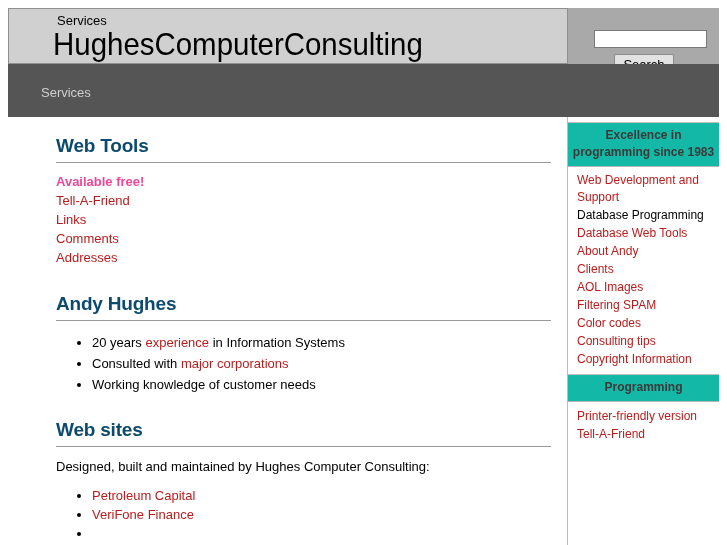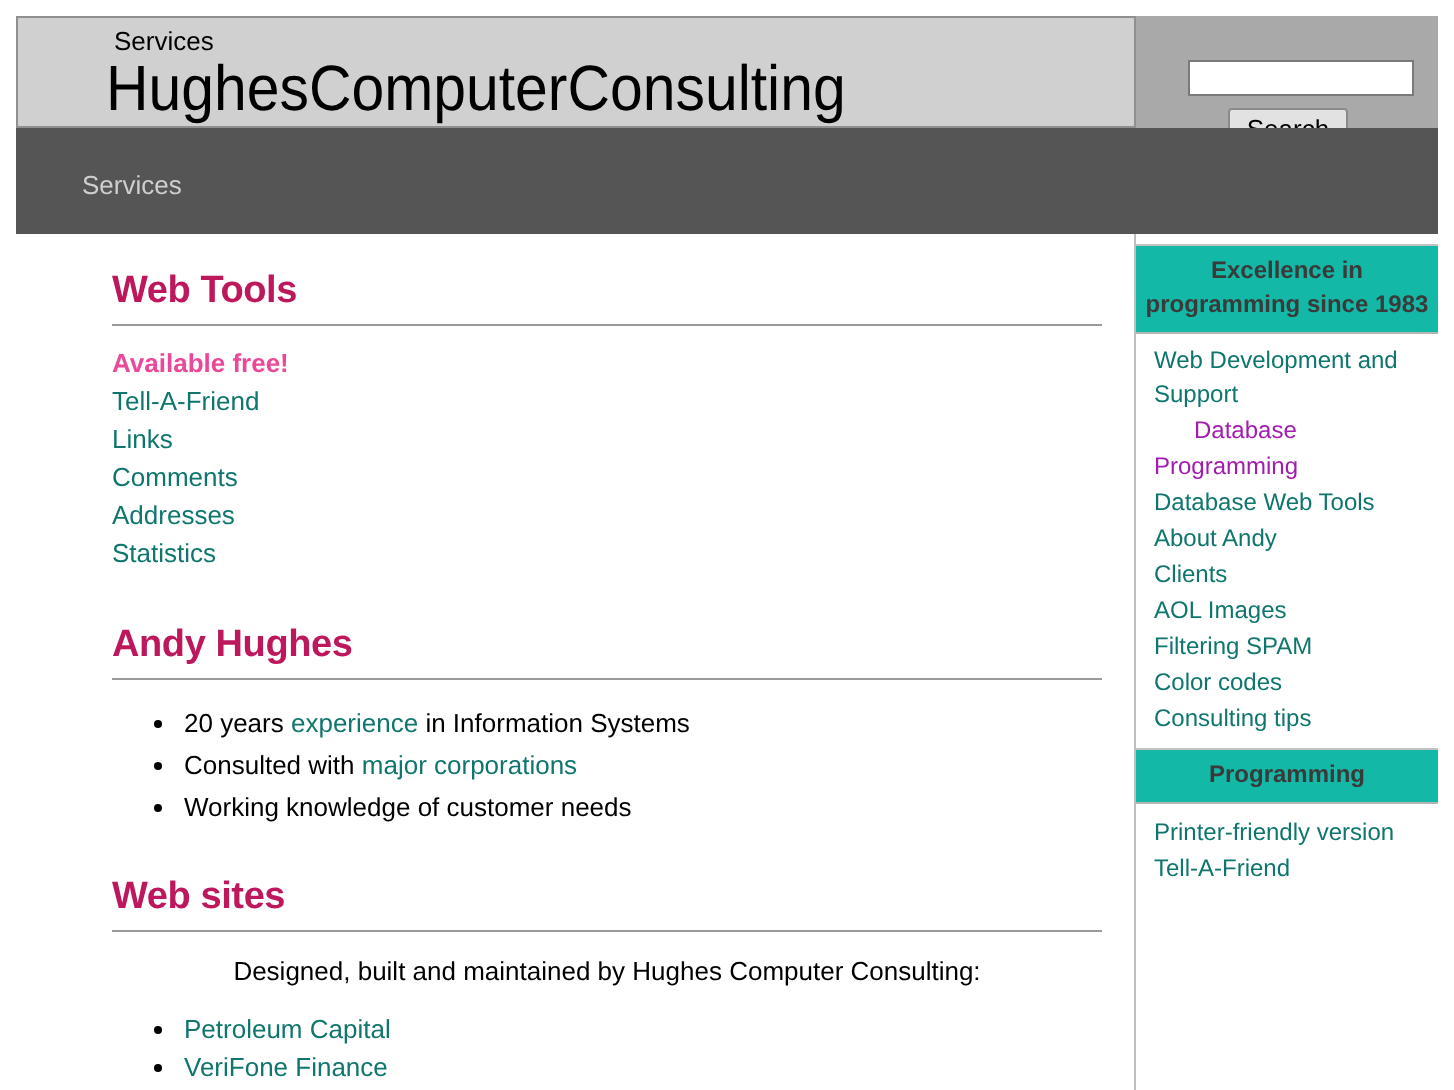--- a/index.html
+++ b/index.html
@@ -152,39 +152,39 @@
   }
   .main-inner {
     padding: 18px 16px 0 48px;
   }
 
   h2.section-title {
     margin: 0 0 4px 0;
     padding: 0 0 5px 0;
     font-size: 19px;
     font-weight: bold;
-    color: #be185d;
+    color: #0c4a6e;
     border-bottom: 1px solid #9a9a9a;
     letter-spacing: -0.2px;
   }
   .section-block { margin-bottom: 14px; }
   .section-block.second { margin-top: 26px; }
   .section-block.third  { margin-top: 24px; }
 
   .avail {
     font-weight: bold;
     font-size: 13px;
     margin: 11px 0 2px 0;
     color: #ec4899;
   }
   .link-list { margin: 0; padding: 0; list-style: none; }
   .link-list li { margin: 0; padding: 0; line-height: 19px; }
 
   a.lnk {
-    color: #0f766e;
+    color: #b91c1c;
     text-decoration: none;
     font-size: 13px;
   }
 
   ul.bullets {
     margin: 11px 0 0 0;
     padding: 0 0 0 36px;
     list-style: disc;
   }
   ul.bullets li {
@@ -192,21 +192,20 @@
     font-size: 13px;
     color: #000000;
   }
   ul.bullets.sites { margin-top: 12px; }
   ul.bullets.sites li { line-height: 19px; }
 
   p.intro {
     margin: 12px 0 0 0;
     font-size: 13px;
     color: #000000;
-    text-align: center;
   }
 
   
   .sidebar {
     position: absolute;
     left: 559px;
     top: 0;
     width: 152px;
     height: 428px;
     background: #ffffff;
@@ -230,21 +229,21 @@
     margin: 0;
     padding: 5px 6px 6px 9px;
     list-style: none;
   }
   .side-links li {
     line-height: 18px;
     font-size: 12px;
     color: #000000;
   }
   .side-links li a.lnk { font-size: 12px; }
-  .side-links li span.plain { color: #a21caf; font-size: 12px; margin-left: 20px; }
+  .side-links li span.plain { color: #000000; font-size: 12px; }
   .side-links li.wrap { line-height: 17px; text-indent: 0; }
 </style>
 </head>
 <body>
 
 <div class="page">
 
   <div class="banner">
 
     <div class="banner-left">
@@ -276,23 +275,20 @@
               <a class="lnk" href="#">Tell-A-Friend</a>
             </li>
             <li>
               <a class="lnk" href="#">Links</a>
             </li>
             <li>
               <a class="lnk" href="#">Comments</a>
             </li>
             <li>
               <a class="lnk" href="#">Addresses</a>
-            </li>
-            <li>
-              <a class="lnk" href="#">Statistics</a>
             </li>
           </ul>
         </div>
 
         <div class="section-block second">
           <h2 class="section-title">Andy Hughes</h2>
           <ul class="bullets">
             <li><span>20 years </span><a class="lnk" href="#">experience</a><span> in Information Systems</span></li>
             <li><span>Consulted with </span><a class="lnk" href="#">major corporations</a><span></span></li>
             <li><span>Working knowledge of customer needs</span></li>
@@ -344,20 +340,23 @@
         </li>
         <li>
           <a class="lnk" href="#">Filtering SPAM</a>
         </li>
         <li>
           <a class="lnk" href="#">Color codes</a>
         </li>
         <li>
           <a class="lnk" href="#">Consulting tips</a>
         </li>
+        <li>
+          <a class="lnk" href="#">Copyright Information</a>
+        </li>
       </ul>
 
       <div class="side-head">Programming</div>
 
       <ul class="side-links">
         <li>
           <a class="lnk" href="#">Printer-friendly version</a>
         </li>
         <li>
           <a class="lnk" href="#">Tell-A-Friend</a>

